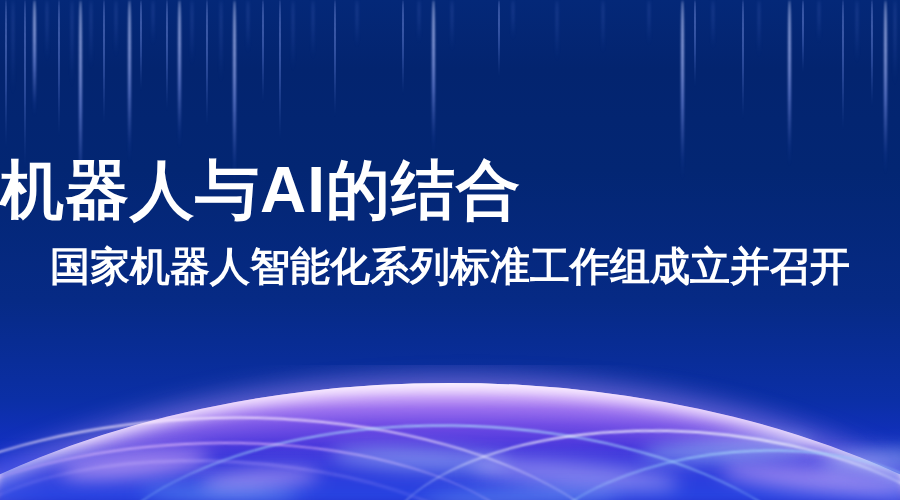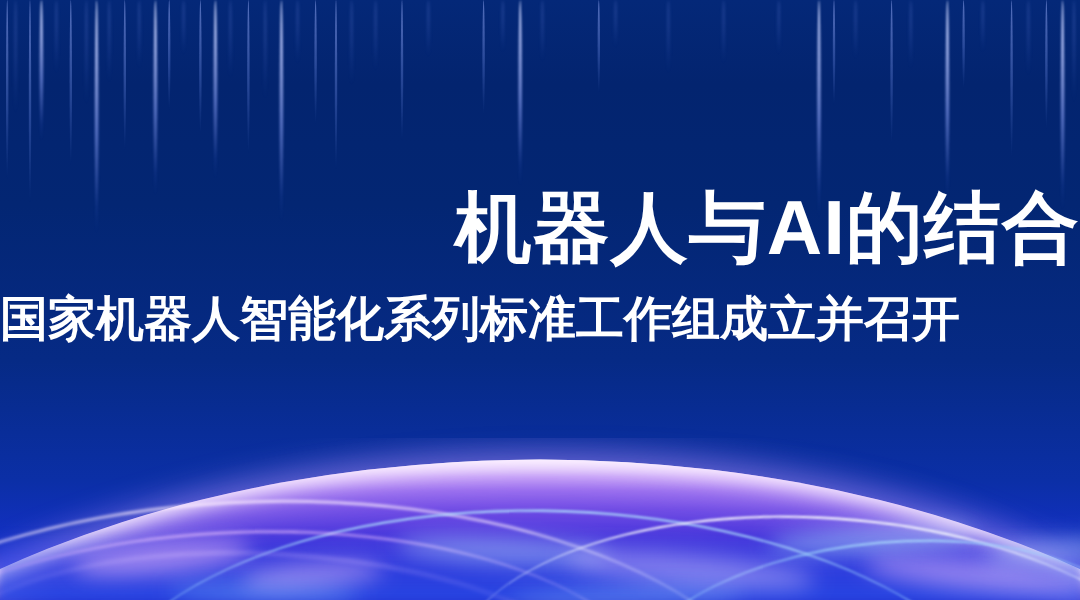--- a/index.html
+++ b/index.html
@@ -206,35 +206,35 @@
     position: absolute;
     inset: 0;
     z-index: 30;
   }
 
   .title-main {
     position: absolute;
     left: 0;
     top: 158px;
     width: 100%;
-    text-align: right;
+    text-align: left;
     color: #ffffff;
     font-size: 64px;
     font-weight: bold;
     letter-spacing: 1px;
     line-height: 1;
     white-space: nowrap;
   }
 
   .title-sub {
     position: absolute;
     left: 0;
     top: 245px;
     width: 100%;
-    text-align: left;
+    text-align: center;
     color: #ffffff;
     font-size: 40px;
     font-weight: bold;
     letter-spacing: 0px;
     line-height: 1.08;
     white-space: nowrap;
   }
 
   .meta-line {
     position: absolute;

